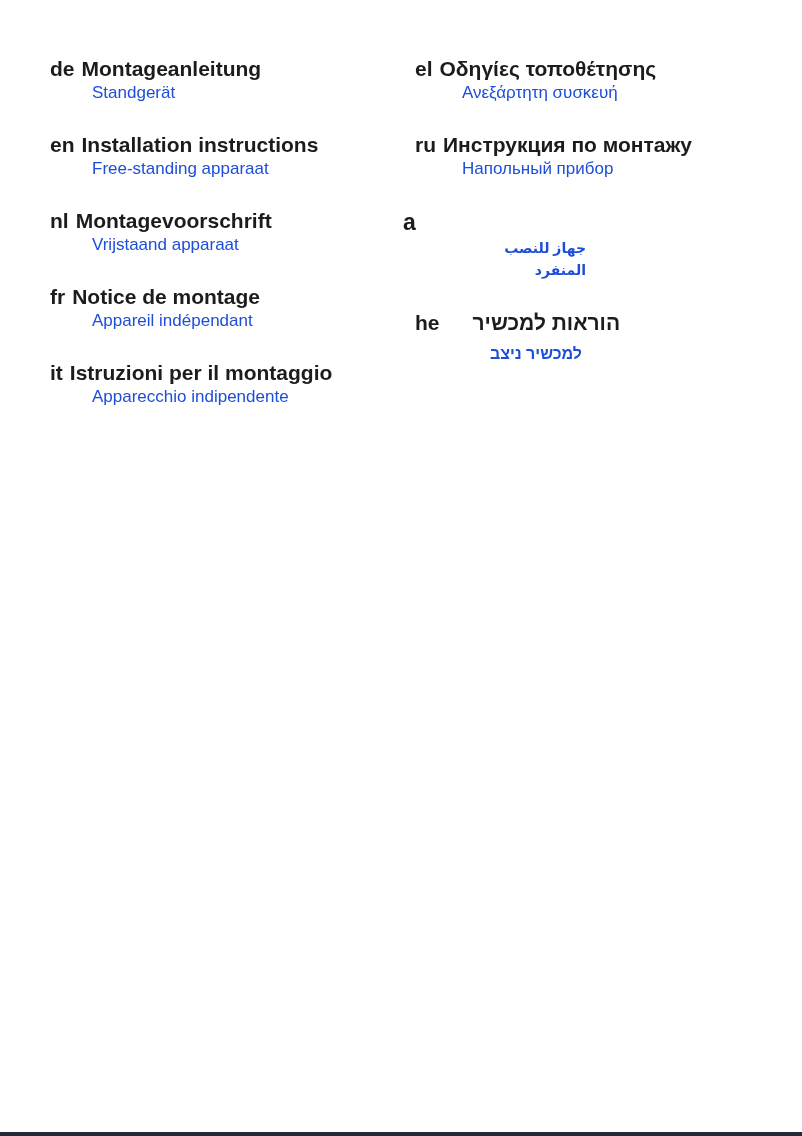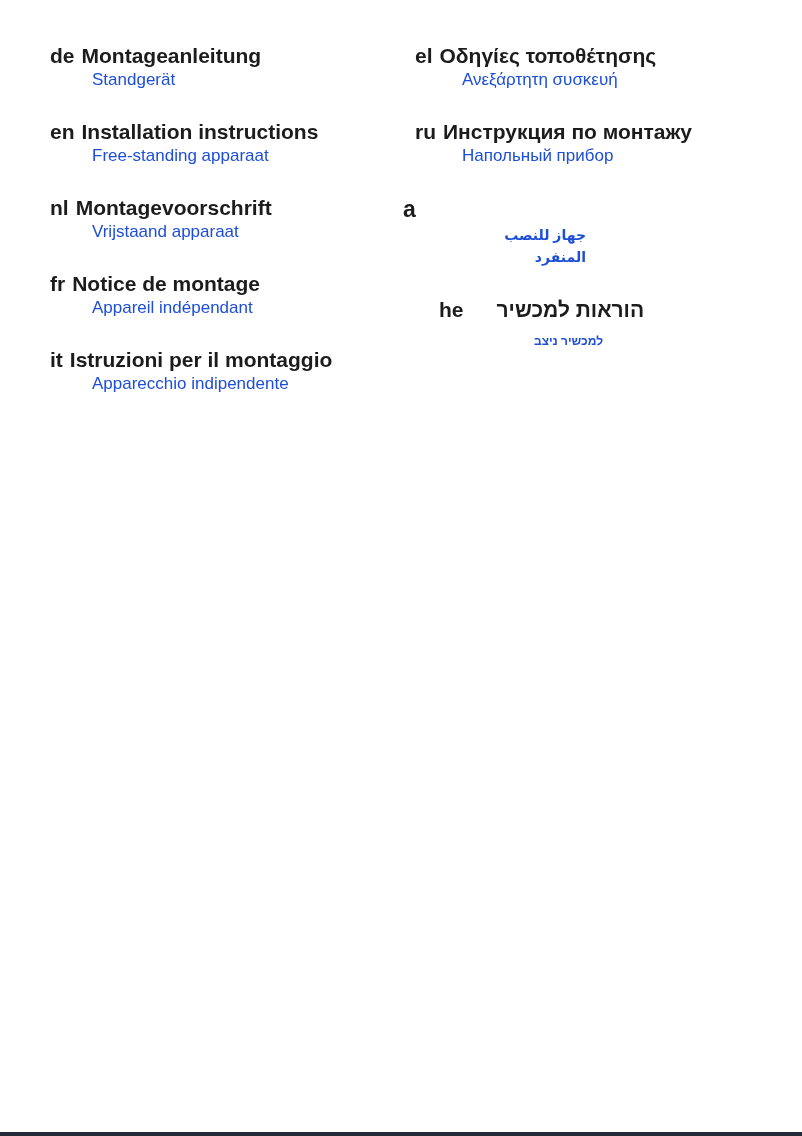--- a/index.html
+++ b/index.html
@@ -11,21 +11,21 @@
     position: relative;
     width: 802px;
     height: 1136px;
     background: #ffffff;
     overflow: hidden;
     font-family: "Liberation Sans", "DejaVu Sans", sans-serif;
     color: #1c1c1c;
   }
   .col {
     position: absolute;
-    top: 42px;
+    top: 55px;
   }
   .col-left  { left: 50px;  width: 350px; }
   .col-right { left: 415px; width: 250px; }
 
   .entry { margin-bottom: 28px; }
 
   .title-line {
     font-weight: bold;
     font-size: 21px;
     line-height: 28px;
@@ -59,27 +59,27 @@
   .subtitle-ar {
     margin-left: 47px;
     margin-right: 79px;
     font-weight: bold;
     font-size: 14px;
     line-height: 22px;
   }
 
   
   .entry-he .title-line { display: flex; align-items: baseline; }
-  .code-he { margin-right: 33px; margin-left: 24px; }
+  .code-he { margin-right: 33px; }
   .title-he { direction: rtl; font-size: 21px; }
   .subtitle-he {
     margin-left: 47px;
-    margin-right: 62px;
+    margin-right: 83px;
     font-weight: bold;
-    font-size: 12px;
+    font-size: 16px;
     line-height: 22px;
     margin-top: 6px;
   }
 
   .bottom-rule {
     position: absolute;
     left: 0;
     right: 0;
     bottom: 0;
     height: 4px;

